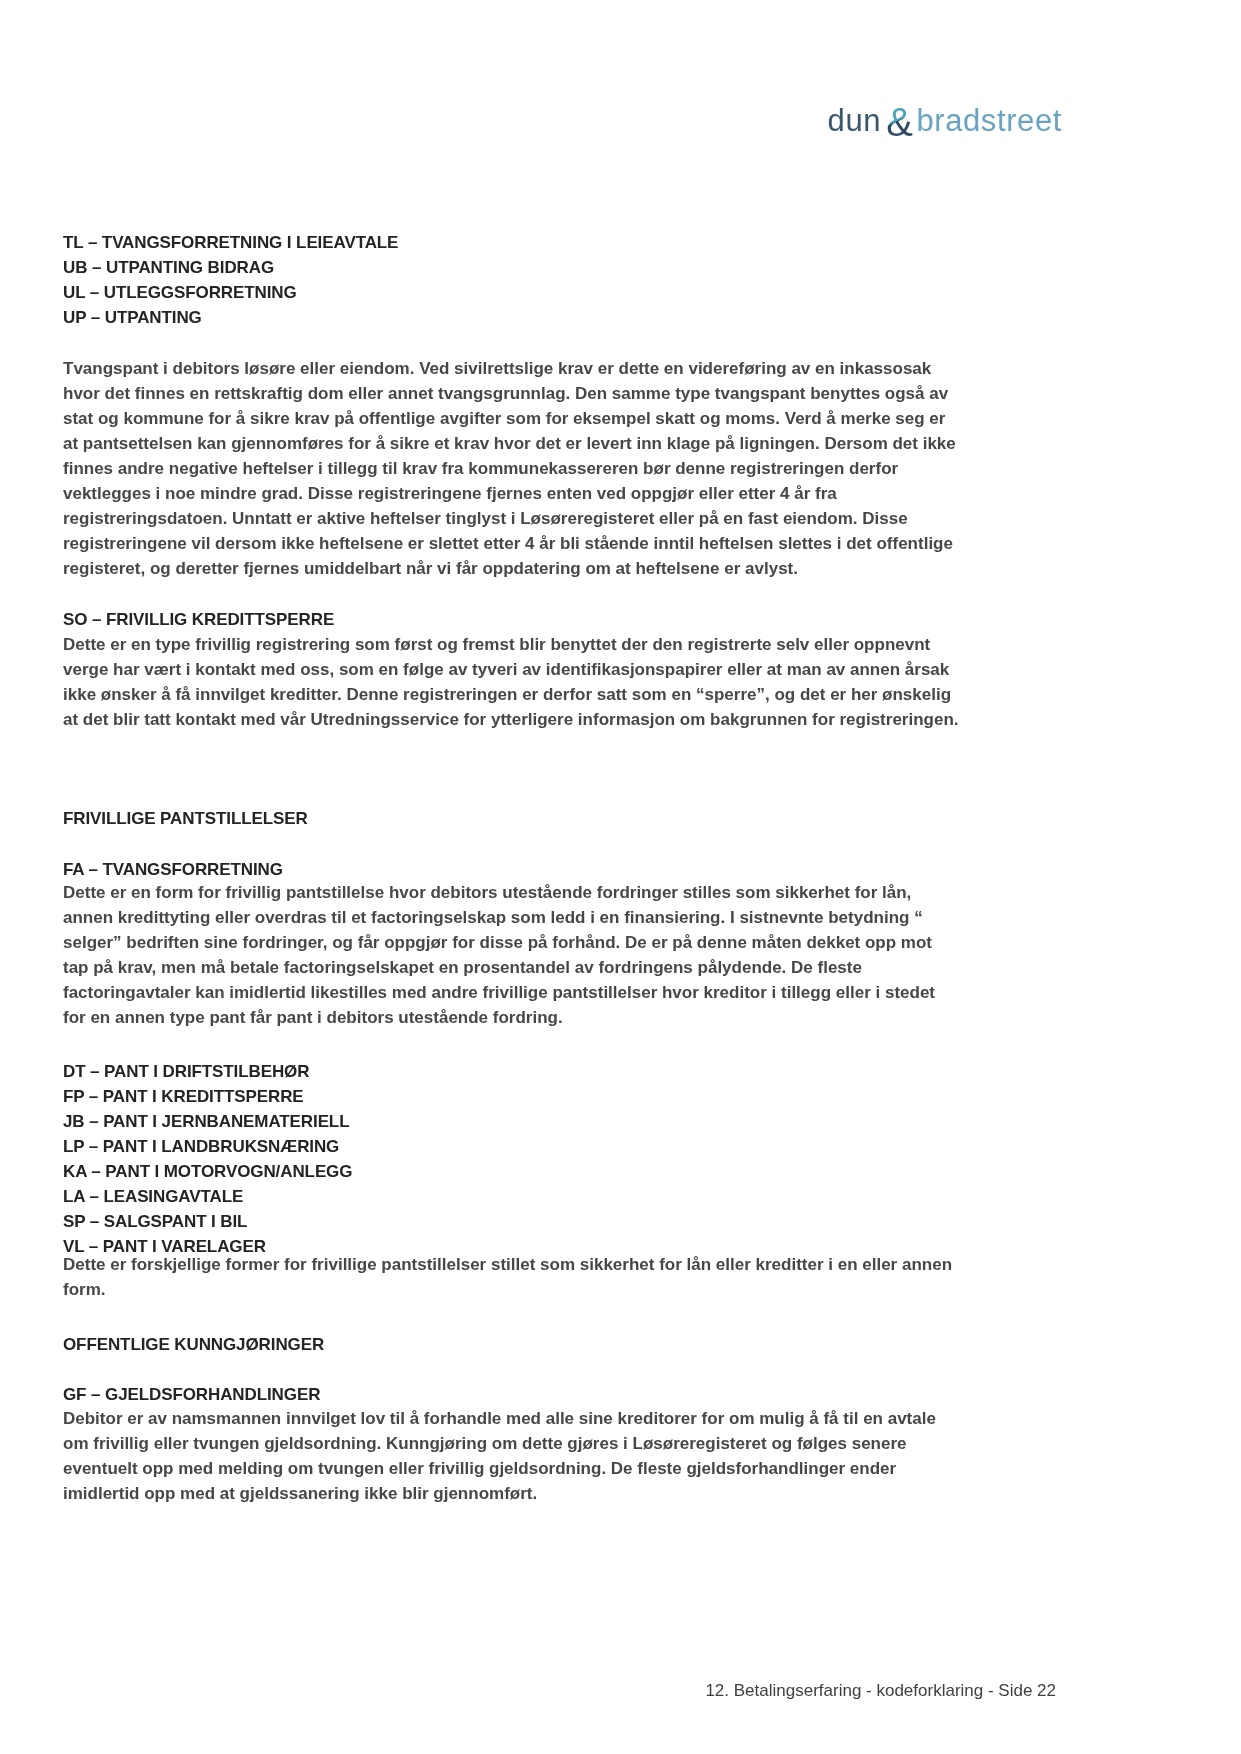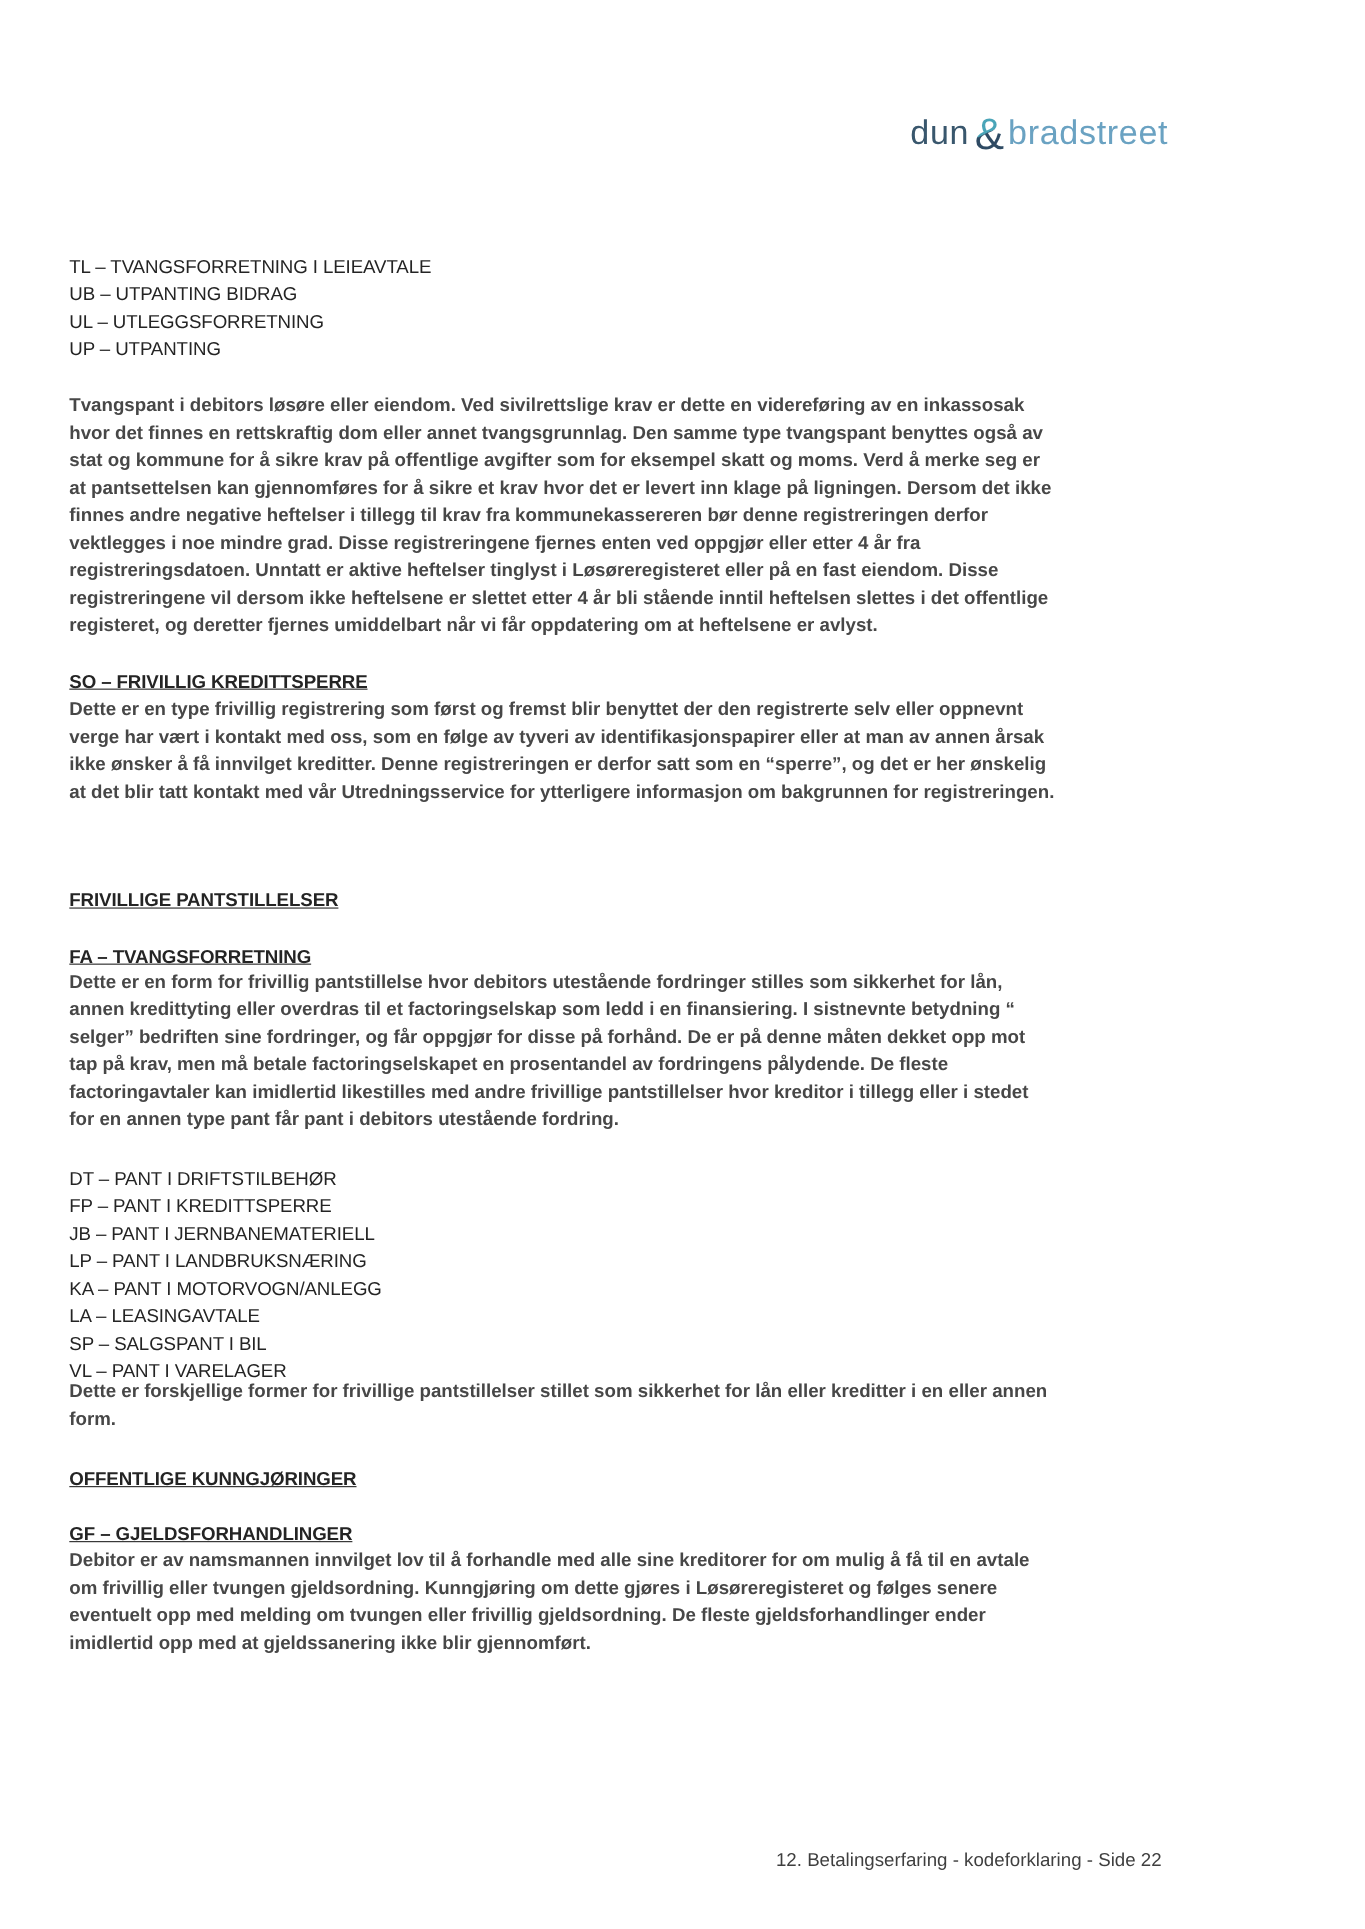--- a/index.html
+++ b/index.html
@@ -49,29 +49,28 @@
     transform: translateY(2px);
   }
   .block {
     position: absolute;
     left: 63px;
     width: 897px;
     font-size: 17px;
     line-height: 25px;
   }
   .codes .code-line {
-    font-weight: 400;
+    font-weight: 700;
     color: var(--heading-text);
     letter-spacing: -0.1px;
   }
   .heading {
     font-weight: 700;
     color: var(--heading-text);
     letter-spacing: -0.1px;
-    text-decoration: underline;
   }
   .body-par {
     color: var(--body-text);
     font-weight: 700;
   }
   .footer {
     position: absolute;
     top: 1681px;
     right: 185px;
     font-size: 17px;

